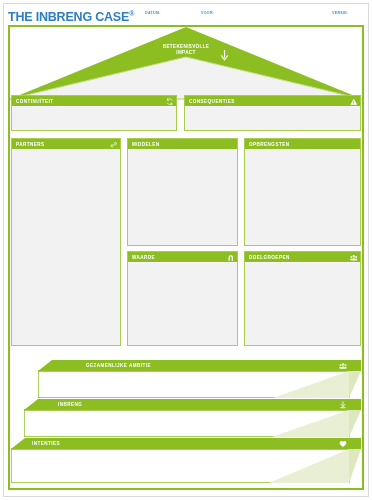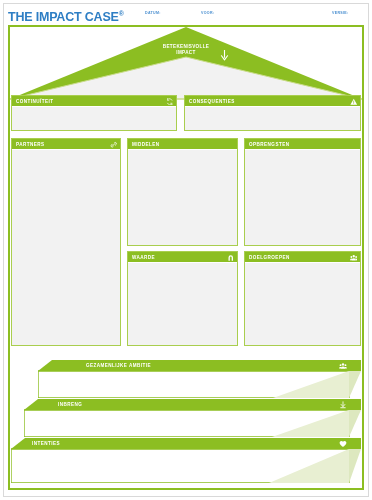--- a/index.html
+++ b/index.html
@@ -172,21 +172,21 @@
 </style>
 </head>
 <body>
 
 <div id="canvas">
 
   <div class="page-frame"></div>
 
   <div class="header">
     <div class="brand-title">
-      <span>THE IMPACT CASE</span><span class="brand-reg">®</span>
+      <span>THE INBRENG CASE</span><span class="brand-reg">®</span>
     </div>
     <div class="meta-label meta-datum">DATUM:</div>
     <div class="meta-label meta-voor">VOOR:</div>
     <div class="meta-label meta-versie">VERSIE:</div>
   </div>
 
   <div class="board"></div>
 
   <div class="roof-wrap">
     <svg class="roof-svg" viewBox="0 0 352 74" preserveAspectRatio="none">

